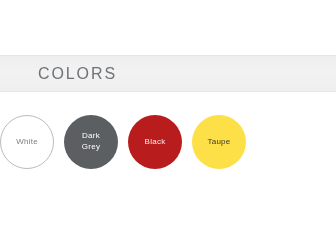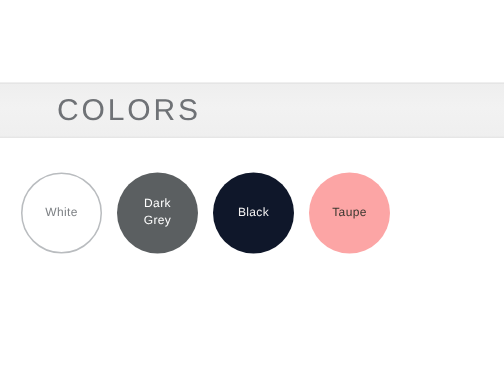--- a/index.html
+++ b/index.html
@@ -45,39 +45,38 @@
     content: "";
     position: absolute;
     left: 0; right: 0; bottom: 0;
     height: 1px;
     background: rgba(0,0,0,0.035);
   }
 
   .board-title {
     margin-left: 38px;
     font-family: "Liberation Sans", sans-serif;
-    font-size: 20px;
+    font-size: 16px;
     font-weight: 300;
     letter-spacing: 1.9px;
     color: #6f7276;
     line-height: 1;
     white-space: nowrap;
   }
 
   
   .swatch-row {
     position: absolute;
     left: 0;
     top: 114px;
     width: 278px;
     height: 56px;
     display: flex;
     justify-content: flex-start;
     align-items: center;
-    padding-left: 14px;
     box-sizing: border-box;
   }
 
   .swatch {
     width: 54px;
     height: 54px;
     border-radius: 50%;
     margin-right: 10px;
     display: flex;
     align-items: center;
@@ -102,24 +101,24 @@
   
   .sw-white {
     background: #ffffff;
     border: 1px solid #b9bcbf;
   }
   .sw-white .swatch-label { color: #7d8084; }
 
   .sw-darkgrey { background: #5b5f61; align-items: center; }
   .sw-darkgrey .swatch-label { color: #ffffff; }
 
-  .sw-black { background: #0f172a; }
+  .sw-black { background: #b91c1c; }
   .sw-black .swatch-label { color: #f2f0f0; }
 
-  .sw-taupe { background: #fca5a5; }
+  .sw-taupe { background: #fde047; }
   .sw-taupe .swatch-label { color: #3a372f; }
 
   .sw-olive { background: #797c57; }
   .sw-olive .swatch-label { color: #f4f3ec; }
 </style>
 </head>
 <body>
 
 <div class="board">
 

